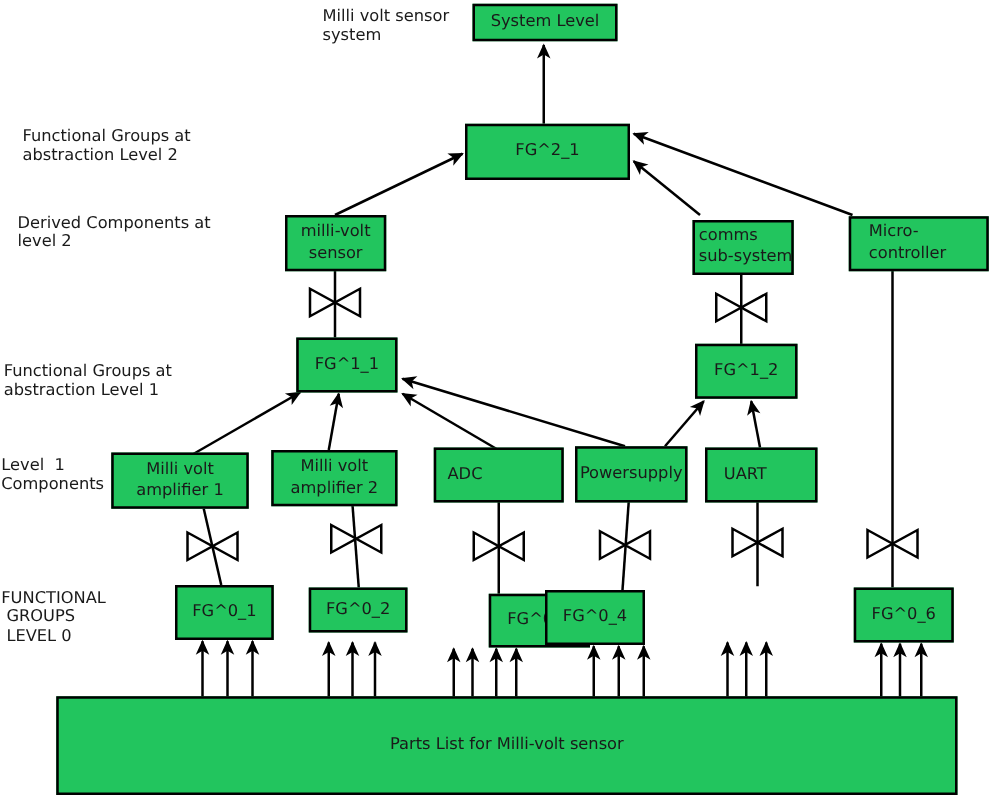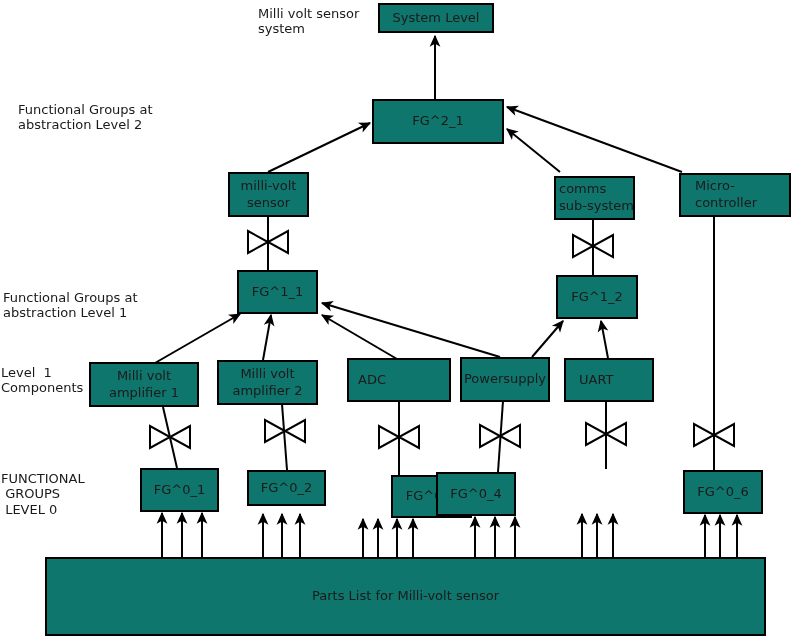--- a/index.html
+++ b/index.html
@@ -3,21 +3,21 @@
 <meta charset="utf-8">
 <style>
   html,body{margin:0;padding:0;background:#ffffff;}
   .canvas{
     position:relative;width:793px;height:638px;background:#ffffff;
     font-family:"DejaVu Sans","Liberation Sans",sans-serif;color:#1a1a1a;
     overflow:hidden;
   }
   svg.connectors{position:absolute;left:0;top:0;width:793px;height:638px;}
   .node{
-    position:absolute;border:2px solid #000;background:#0f766e;
+    position:absolute;border:2px solid #000;background:#22c55e;
     display:flex;align-items:center;justify-content:center;
     font-size:13px;line-height:1.3;white-space:pre;text-align:center;
     box-sizing:border-box;
   }
   .node.align-left{justify-content:flex-start;text-align:left;}
   .lbl{
     position:absolute;font-size:13px;line-height:1.18;white-space:pre;
   }
 </style>
 </head>
@@ -111,20 +111,22 @@
           <polygon points="694,424 694,446 714,435"></polygon>
           <polygon points="734,424 734,446 714,435"></polygon>
         </g>
     </g>
   </svg>
 
   <div class="lbl" style="left:258px;top:6px;">Milli volt sensor
 system</div>
   <div class="lbl" style="left:18px;top:102px;">Functional Groups at
 abstraction Level 2</div>
+  <div class="lbl" style="left:14px;top:171px;">Derived Components at
+level 2</div>
   <div class="lbl" style="left:3px;top:290px;">Functional Groups at
 abstraction Level 1</div>
   <div class="lbl" style="left:1px;top:365px;">Level  1
 Components</div>
   <div class="lbl" style="left:1px;top:471px;">FUNCTIONAL
  GROUPS
  LEVEL 0</div>
 
   <div class="node" style="left:378px;top:3px;width:116px;height:30px;">System Level</div>
   <div class="node" style="left:372px;top:99px;width:132px;height:45px;">FG^2_1</div>

